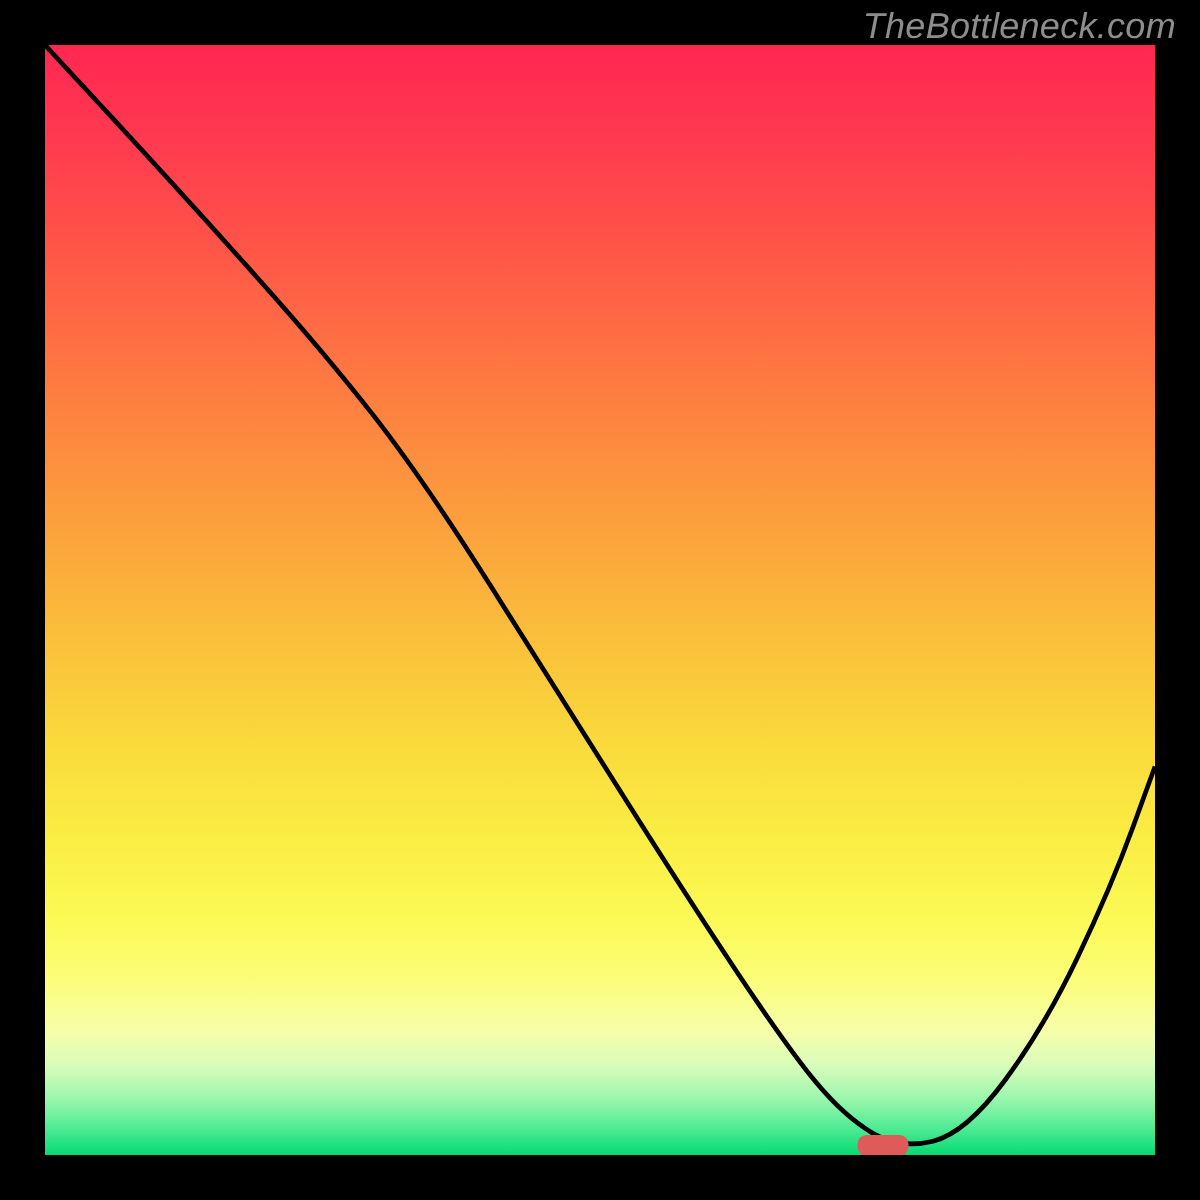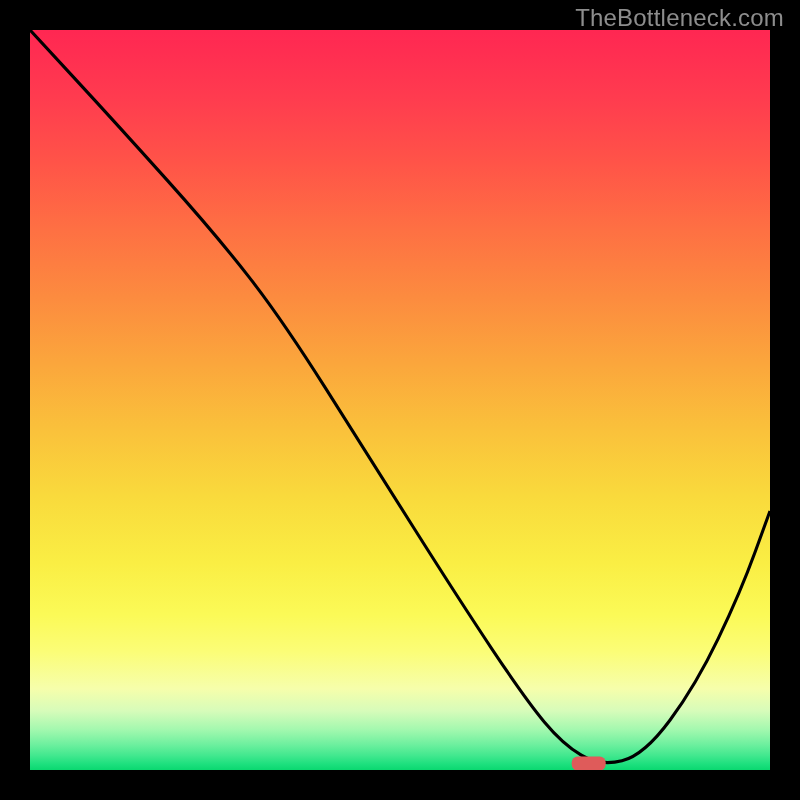--- a/index.html
+++ b/index.html
@@ -8,20 +8,21 @@
     width: 800px;
     height: 800px;
     background: #000;
     overflow: hidden;
   }
   .frame {
     position: relative;
     width: 800px;
     height: 800px;
     background: #000;
+    font-style: italic;
   }
   .watermark {
     position: absolute;
     top: 4px;
     right: 16px;
     font-family: Arial, Helvetica, sans-serif;
     font-size: 24px;
     color: #8d8d8d;
     font-weight: 500;
     letter-spacing: 0.2px;

